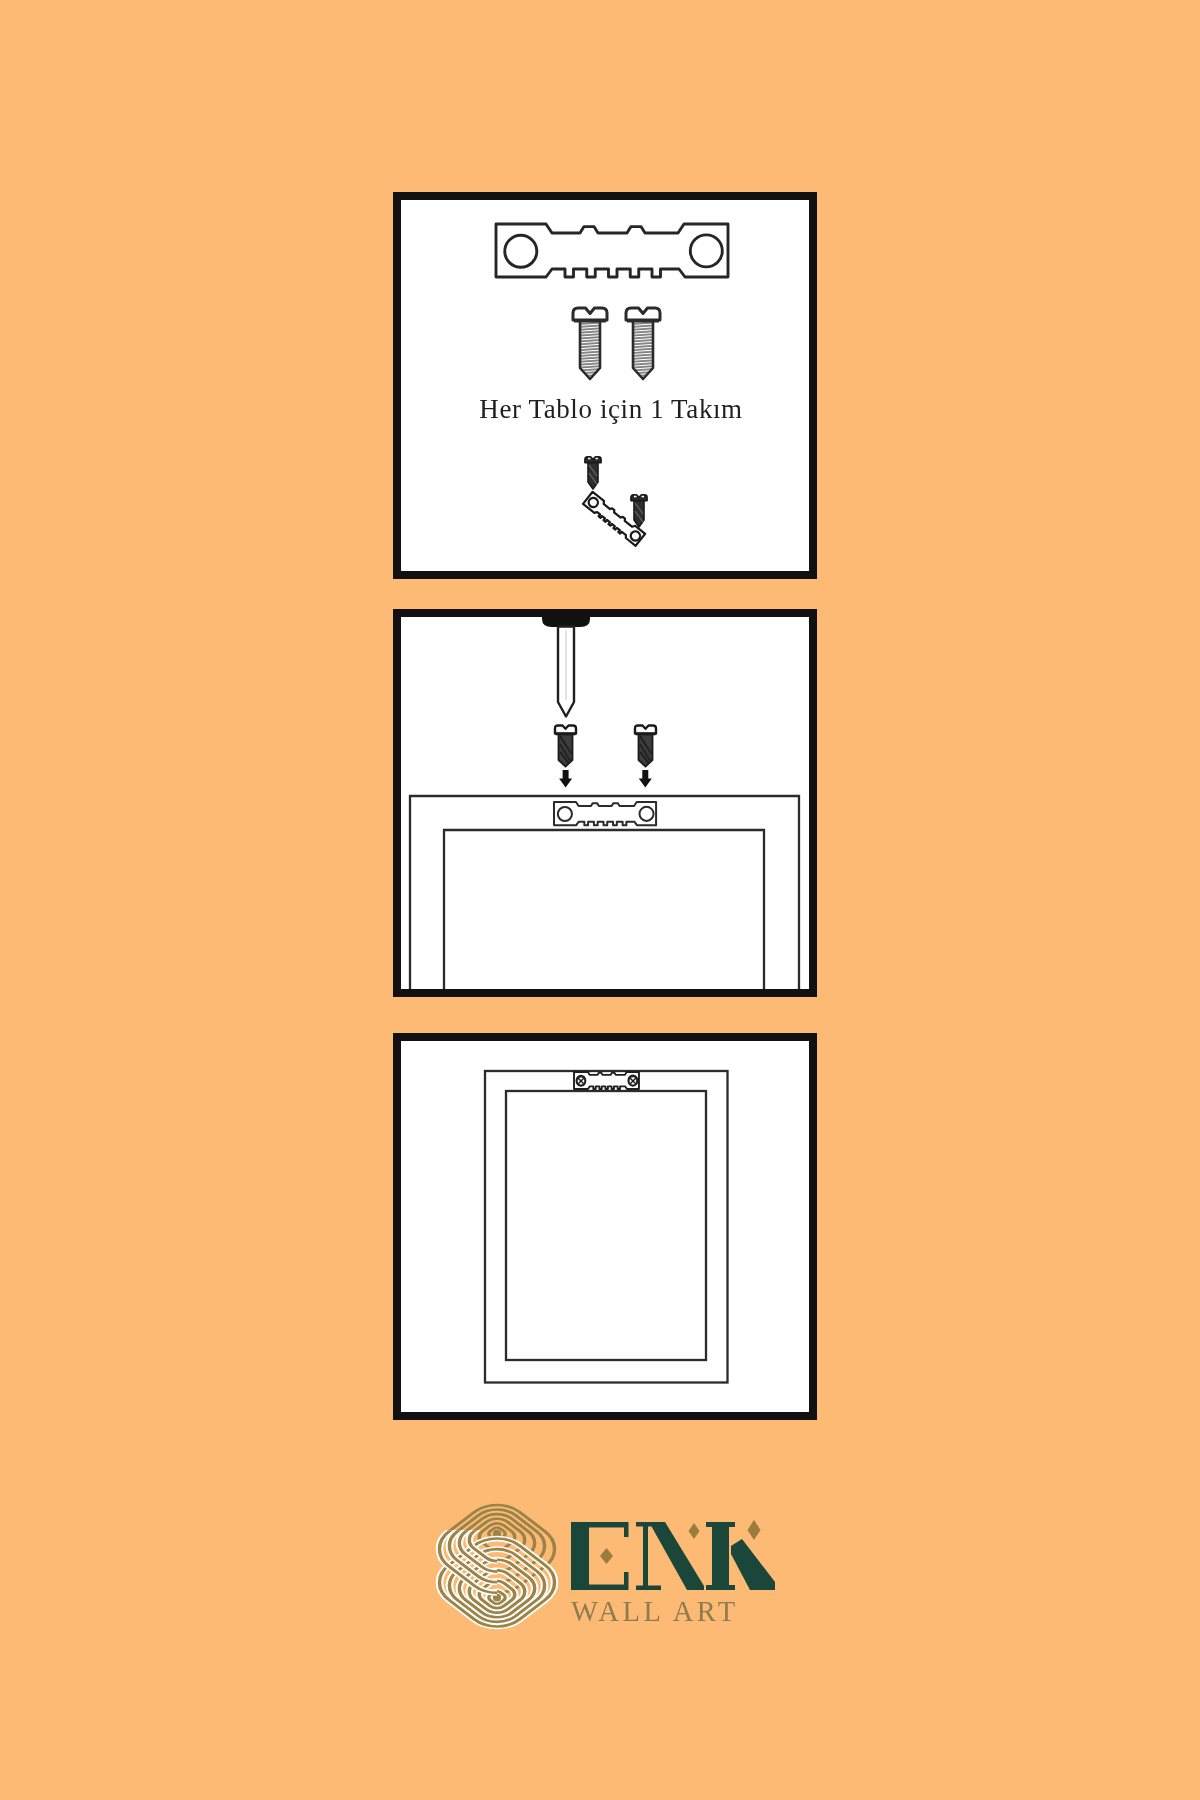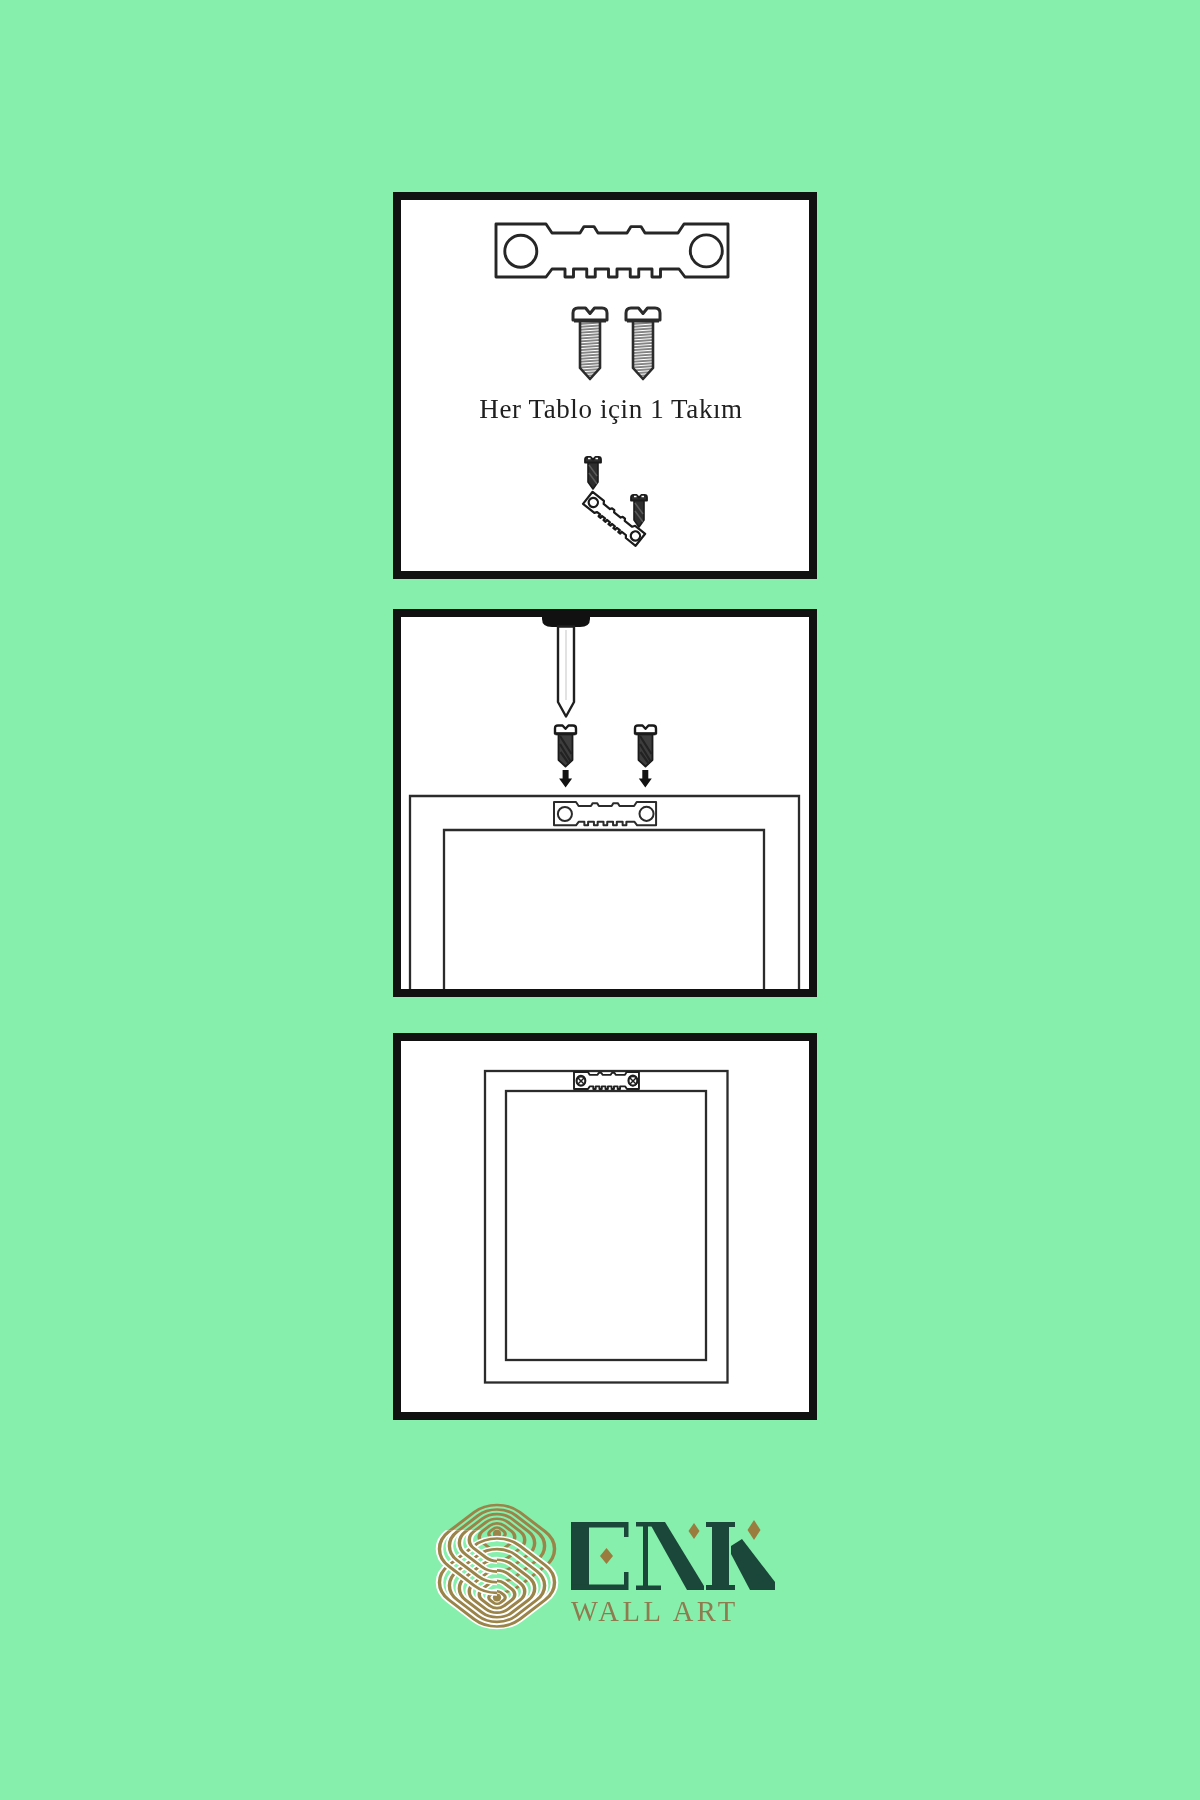--- a/index.html
+++ b/index.html
@@ -1,16 +1,16 @@
 <!DOCTYPE html>
 <html><head>
 <meta charset="utf-8">
 <style>
   html,body{margin:0;padding:0;background:#ffffff;}
-  #page{position:relative;width:1200px;height:1800px;background:#86efac;overflow:hidden;
+  #page{position:relative;width:1200px;height:1800px;background:#fdba74;overflow:hidden;
         font-family:"Liberation Serif", serif;}
   svg{position:absolute;left:0;top:0;}
 </style>
 </head>
 <body>
 <div id="page">
 <svg width="1200" height="1800" viewBox="0 0 1200 1800">
 <defs>
 
   <g id="bracket">

